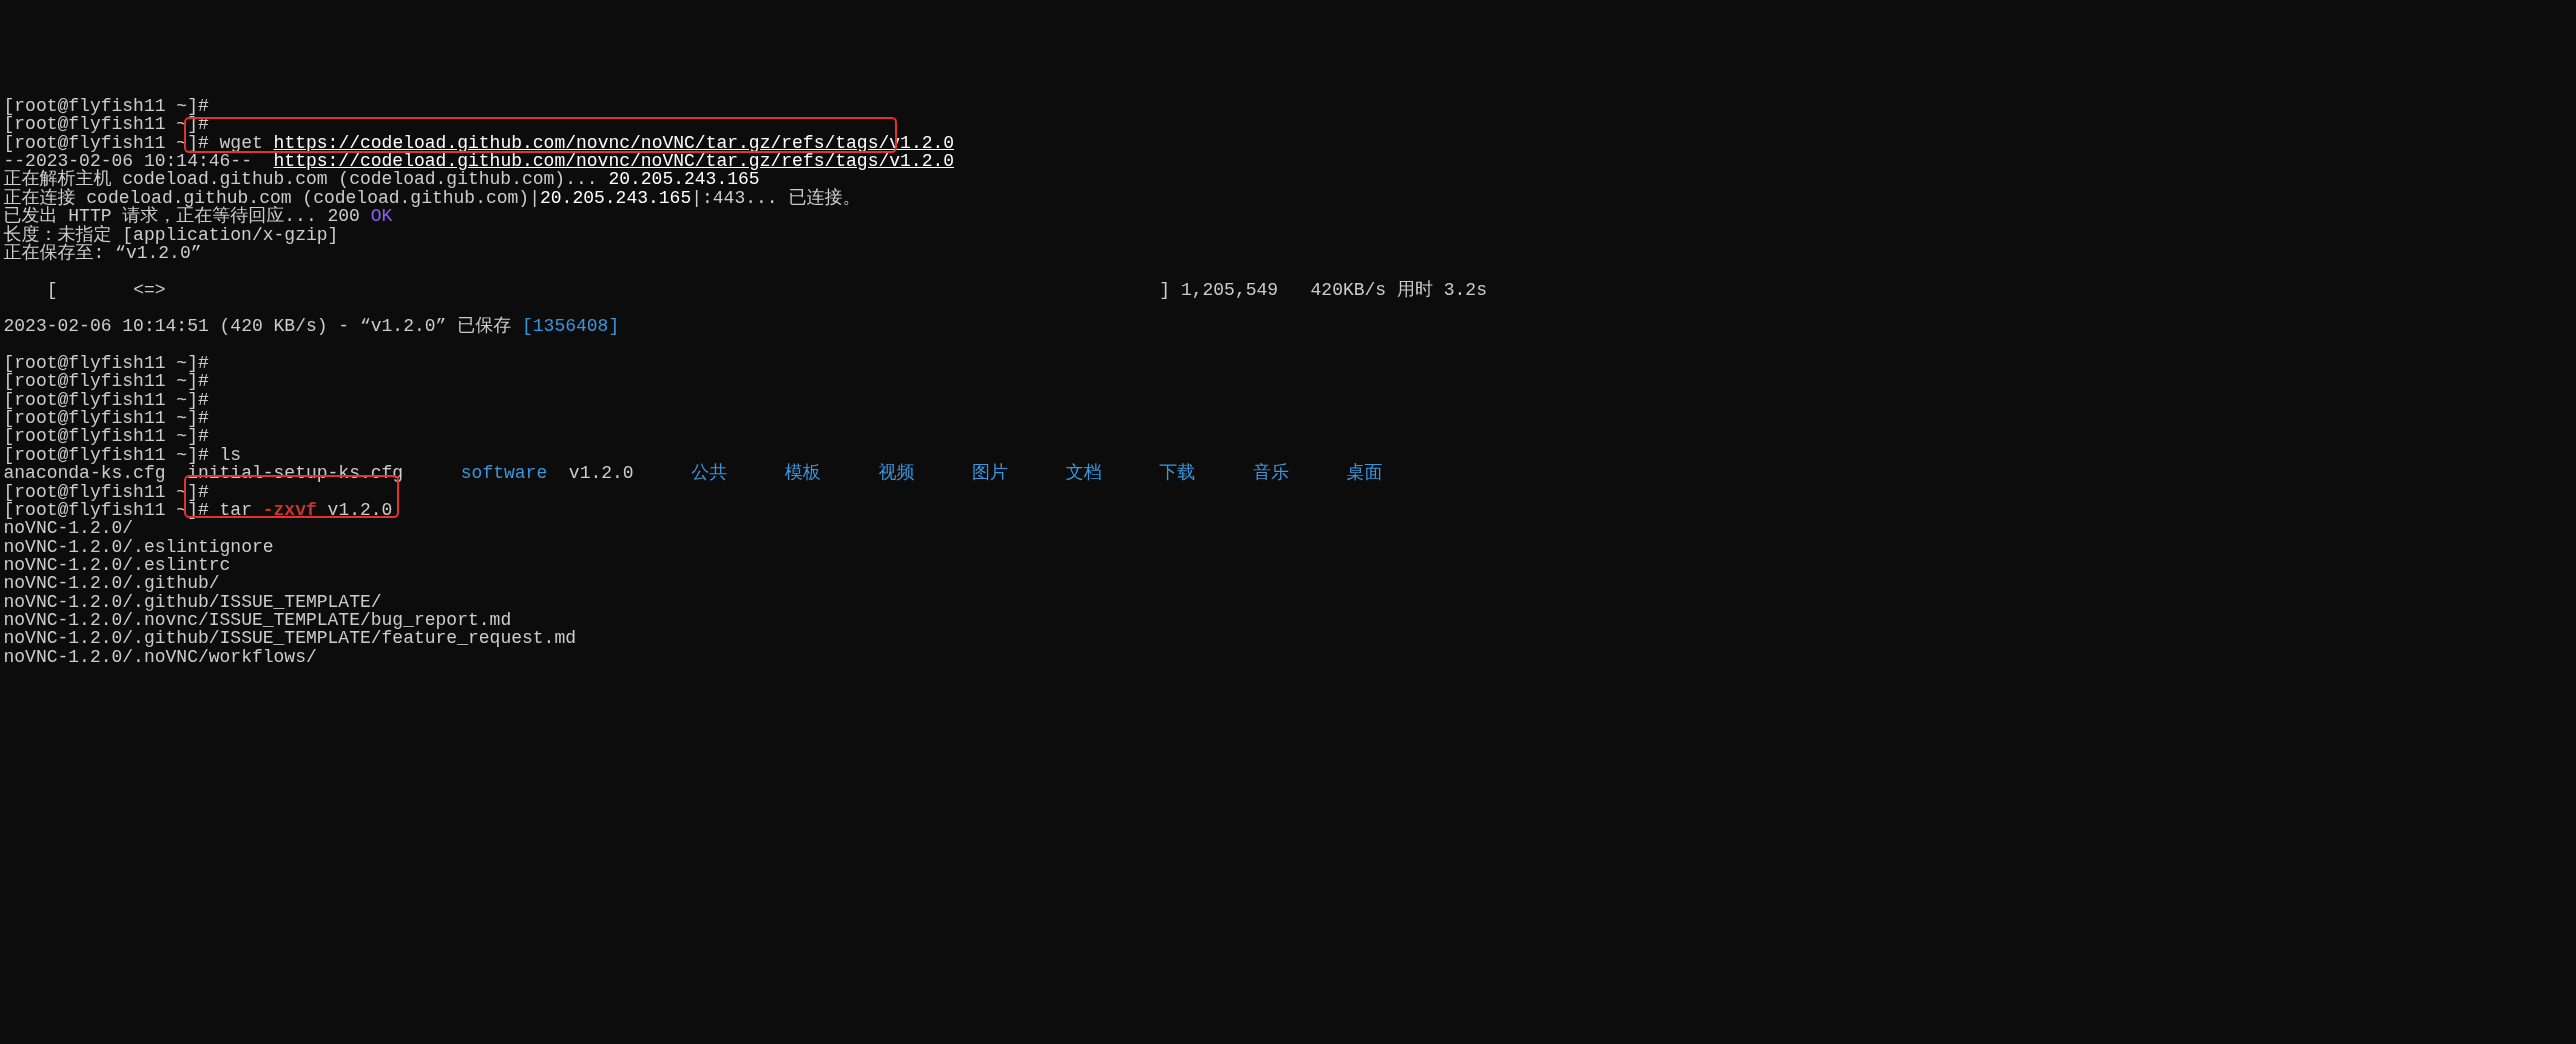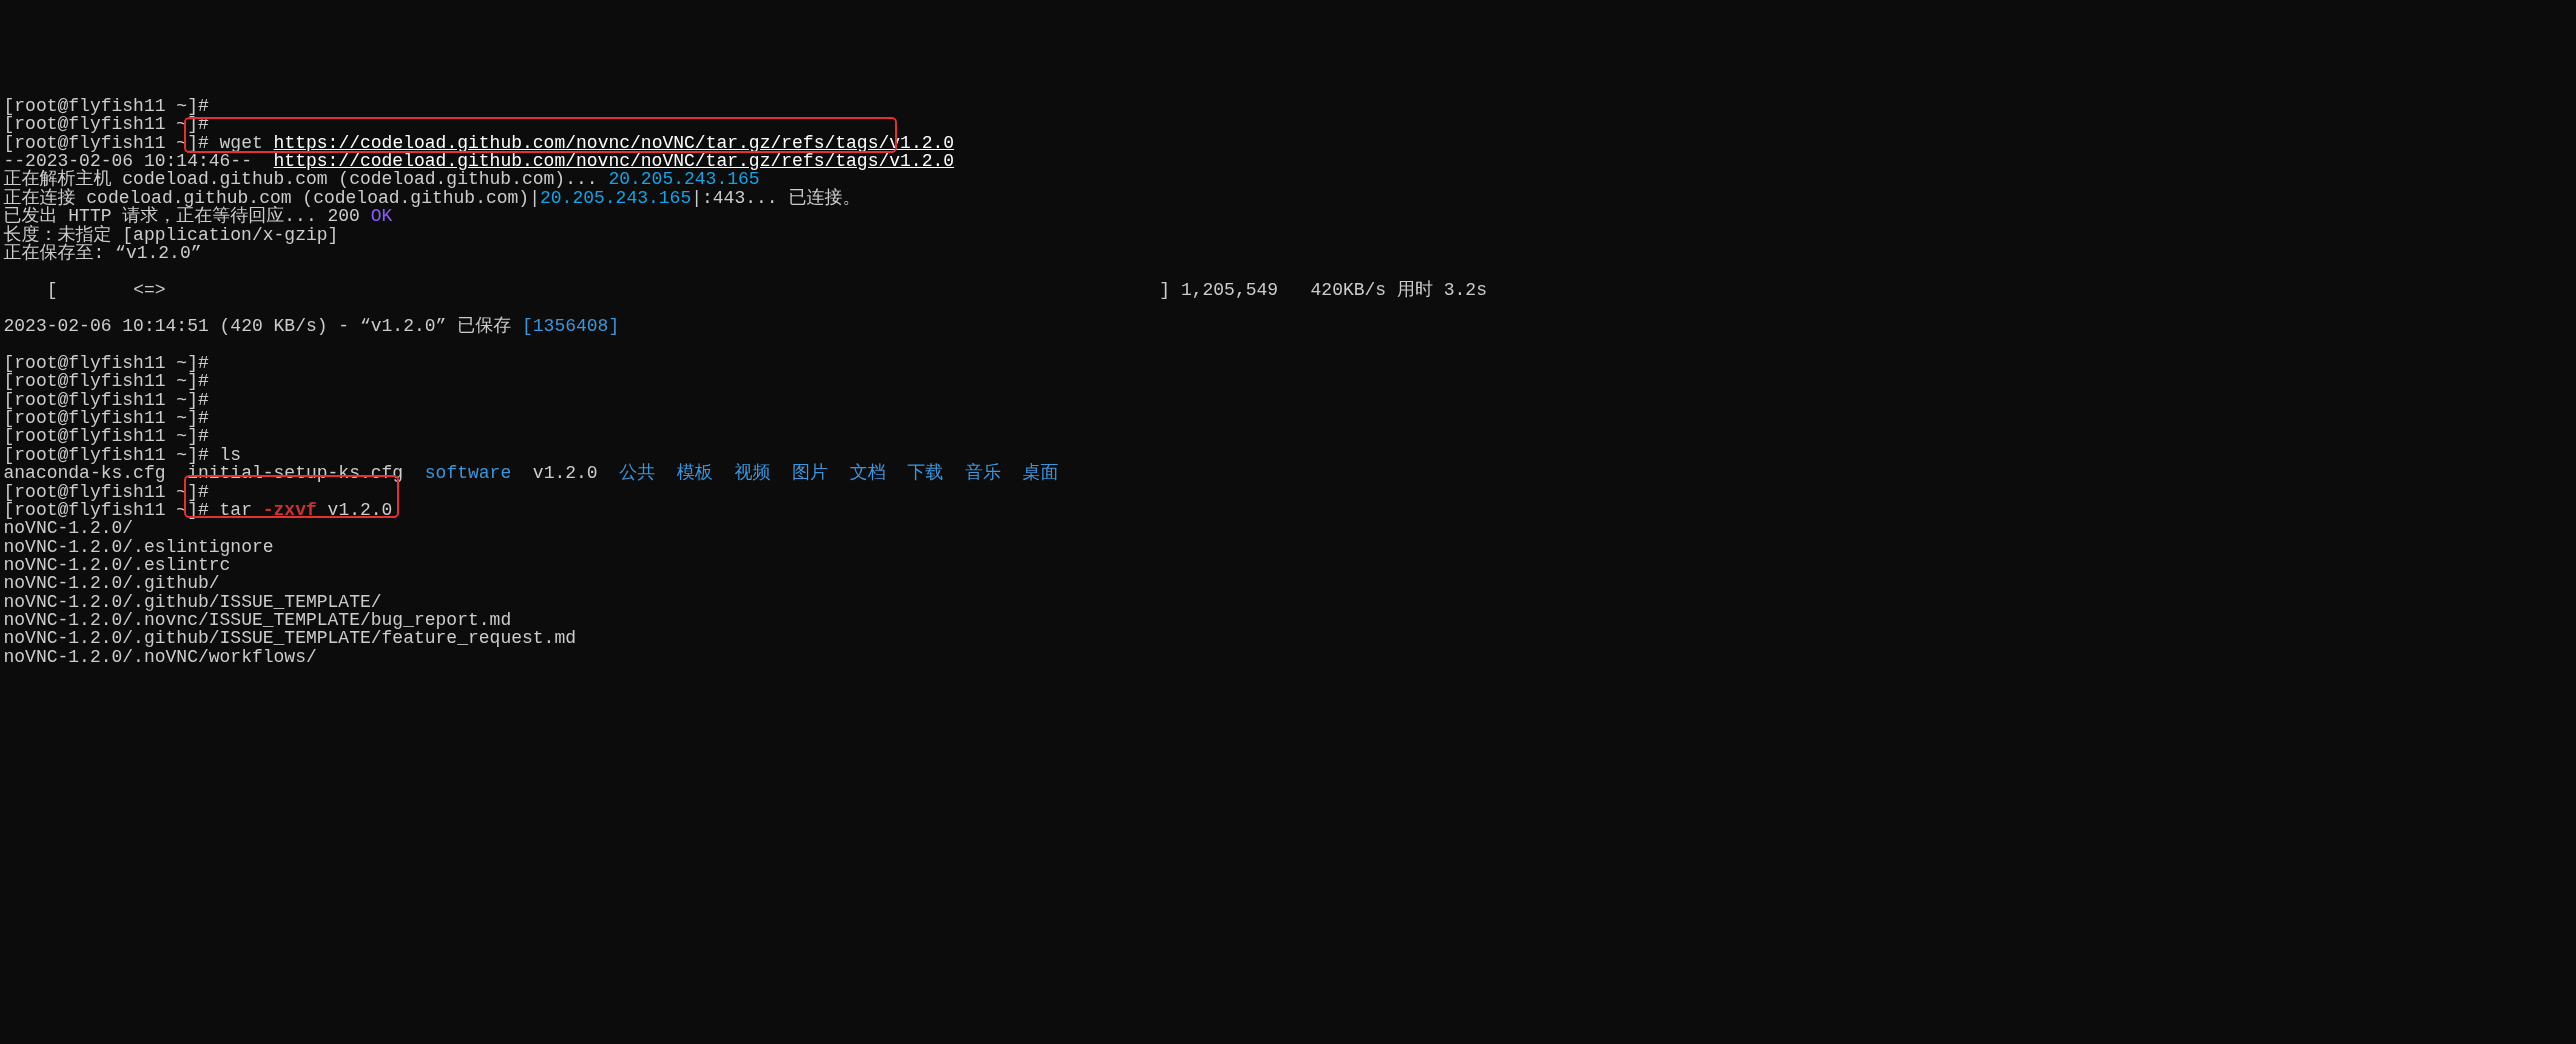--- a/index.html
+++ b/index.html
@@ -7,24 +7,24 @@
     background: #0c0c0c;
     color: #cccccc;
     font-family: "Consolas", "Courier New", monospace;
     font-size: 18px;
     line-height: 1.02;
     white-space: pre;
     padding: 5.2px 3.5px;
     letter-spacing: 0px;
   }
   .link { color: #ffffff; text-decoration: underline; }
-  .magenta { color: #0ea5e9; font-family: Liberation Mono, monospace; }
+  .magenta { color: #ffffff; font-family: Liberation Mono, monospace; }
   .green { color: #8b5cf6; }
   .cyan { color: #3a96dd; margin-top: 48px; }
-  .cyan2 { color: #3a96dd; }
+  .cyan2 { color: #3a96dd; margin-left: 36px; }
   .red { color: #cc3131; font-weight: bold; }
   .boxA {
     position: absolute;
     left: 180px;
     top: 38px;
     width: 713px;
     height: 36px;
     border: 2.6px solid #e53030;
     border-radius: 5.2px;
     pointer-events: none;

